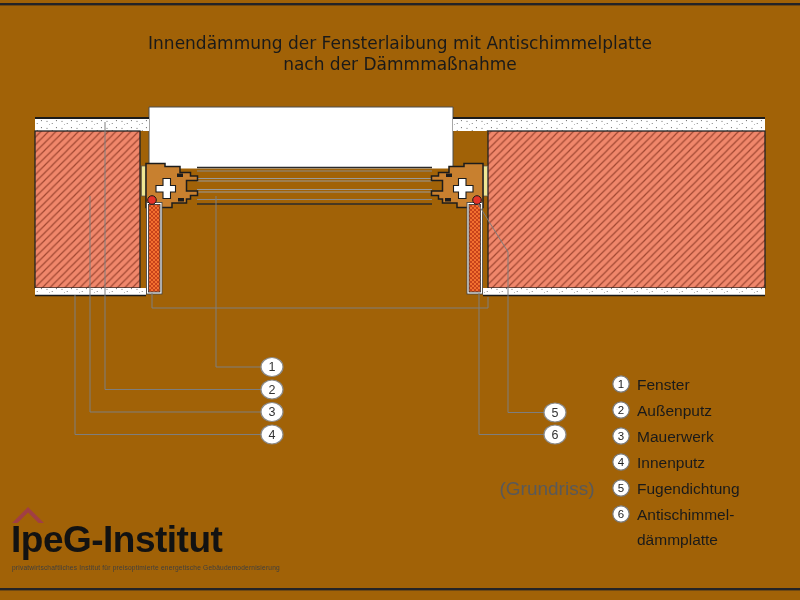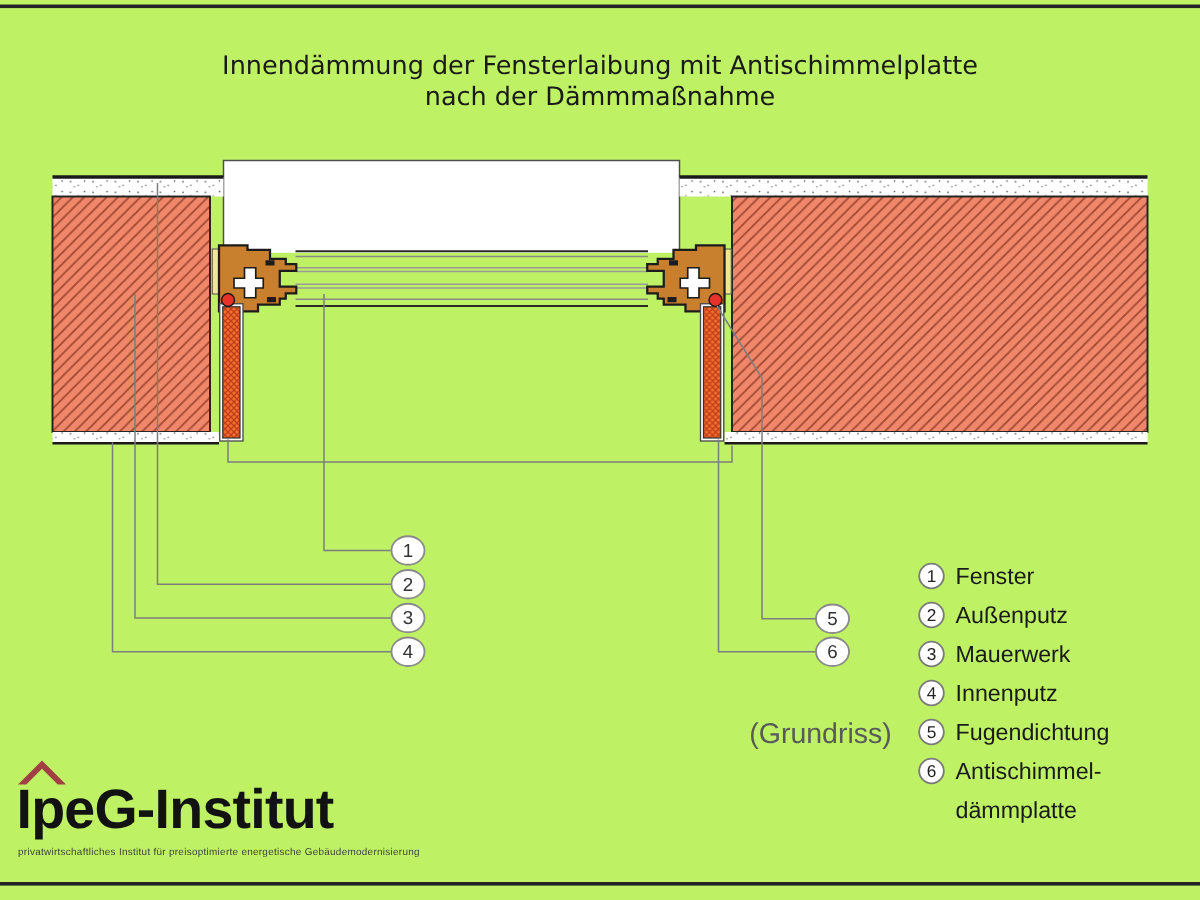--- a/index.html
+++ b/index.html
@@ -1,16 +1,16 @@
 <!DOCTYPE html>
 <html><head>
 <meta charset="utf-8">
 <style>
   html,body{margin:0;padding:0;background:#fff;}
-  #stage{position:relative;width:800px;height:600px;background:#bef264;overflow:hidden;
+  #stage{position:relative;width:800px;height:600px;background:#a16207;overflow:hidden;
          font-family:"Liberation Sans",sans-serif;}
   svg text{user-select:none;}
   .title-text{font-family:"DejaVu Sans",sans-serif;font-size:17px;fill:#1a1a1a;}
   .legend-label{font-family:"Liberation Sans",sans-serif;font-size:15.5px;fill:#1a1a1a;}
   .legend-num{font-family:"Liberation Sans",sans-serif;font-size:11.5px;fill:#222;}
   .callout-num{font-family:"Liberation Sans",sans-serif;font-size:12.5px;fill:#333;}
   .grundriss{font-family:"Liberation Sans",sans-serif;font-size:19px;fill:#58595B;}
   .logo-text{font-family:"Liberation Sans",sans-serif;font-size:37px;font-weight:bold;
              fill:#121212;letter-spacing:-0.5px;}
   .logo-tagline{font-family:"Liberation Sans",sans-serif;font-size:6.6px;fill:#3f3f3f;letter-spacing:0.2px;}

